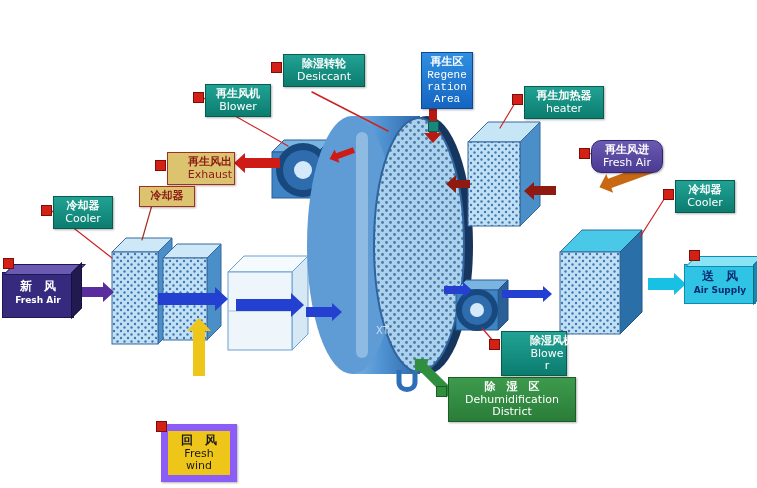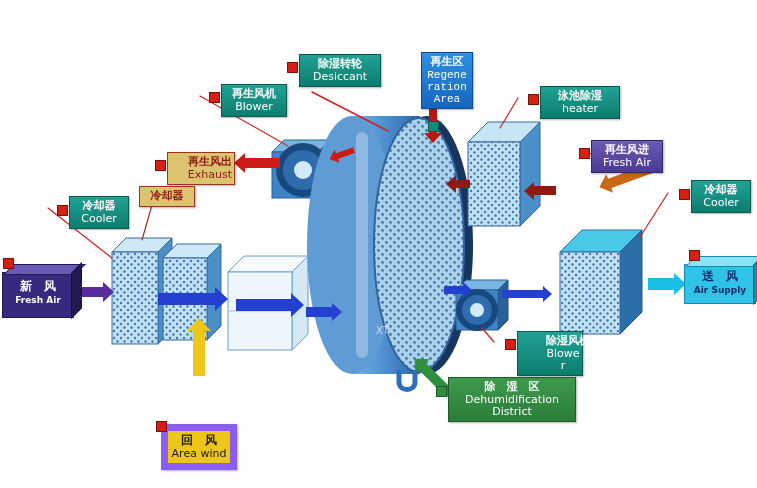--- a/index.html
+++ b/index.html
@@ -3,21 +3,21 @@
 <meta charset="utf-8">
 <style>
   html,body{margin:0;padding:0;background:#fff;}
   #stage{position:relative;width:757px;height:488px;background:#ffffff;overflow:hidden;
          font-family:"DejaVu Sans","Liberation Sans",sans-serif;}
   #scene{position:absolute;left:0;top:0;z-index:10;}
   .lbl{position:absolute;z-index:30;box-sizing:border-box;text-align:center;
        padding:3px 2px;line-height:1.15;box-shadow:1px 1px 2px rgba(0,0,0,0.3);}
   .lbl .zh{font-weight:bold;font-size:11px;white-space:pre;}
   .lbl .en{font-size:11px;line-height:1.1;word-wrap:break-word;}
-  .teal{background:linear-gradient(180deg,#21a294,#0b7d6f);color:#fff;border:1px solid #0a5a4e;margin-left:16px;}
+  .teal{background:linear-gradient(180deg,#21a294,#0b7d6f);color:#fff;border:1px solid #0a5a4e;}
   .blue{background:linear-gradient(180deg,#2f8fe2,#1565c0);color:#fff;border:1px solid #0d4a93;}
   .tan{background:#dcc370;color:#8b1a12;border:1px solid #a03020;}
   .purpleL{background:linear-gradient(180deg,#6a5ab2,#4a3a92);color:#fff;border:1px solid #32256e;}
   .greenL{background:linear-gradient(180deg,#3d9a4d,#2a7d38);color:#fff;border:1px solid #1d5c28;}
   .yellowL{background:#eec61a;color:#1a1a1a;border:7px solid #8b5cf6;margin-top:48px;}
   .pin{position:absolute;width:9px;height:9px;background:#d42015;border:1px solid #7a0f0a;z-index:31;}
   .pin.teal-pin{background:#16897c;border-color:#0a5a4e;}
   .pin.green-pin{background:#2f8f3f;border-color:#1d5c28;}
   .box3d{position:absolute;z-index:28;box-sizing:border-box;text-align:center;}
   .box3d .face-top{position:absolute;left:0;top:-9px;width:100%;height:9px;
@@ -178,31 +178,31 @@
   </div>
 
   <div class="lbl teal" style="left:205px;top:84px;width:66px;">
     <span class="pin" style="left:-13px;top:7px;"></span>
     <div class="zh">再生风机</div>
     <div class="en">Blower</div>
   </div>
 
   <div class="lbl teal" style="left:524px;top:86px;width:80px;">
     <span class="pin" style="left:-13px;top:7px;"></span>
-    <div class="zh">泳池除湿</div>
+    <div class="zh">再生加热器</div>
     <div class="en">heater</div>
   </div>
 
   <div class="lbl tan" style="left:167px;top:152px;width:68px;text-align:right;">
     <span class="pin" style="left:-13px;top:7px;"></span>
     <div class="zh">再生风出</div>
     <div class="en">Exhaust</div>
   </div>
 
-  <div class="lbl purpleL" style="left:591px;top:140px;width:72px;">
+  <div class="lbl purpleL" style="left:591px;top:140px;width:72px;border-radius:10px;">
     <span class="pin" style="left:-13px;top:7px;"></span>
     <div class="zh">再生风进</div>
     <div class="en">Fresh Air</div>
   </div>
 
   <div class="lbl teal" style="left:53px;top:196px;width:60px;">
     <span class="pin" style="left:-13px;top:8px;"></span>
     <div class="zh">冷却器</div>
     <div class="en">Cooler</div>
   </div>
@@ -225,21 +225,21 @@
 
   <div class="lbl greenL" style="left:448px;top:377px;width:128px;">
     <span class="pin green-pin" style="left:-13px;top:8px;"></span>
     <div class="zh">除　湿　区</div>
     <div class="en">Dehumidification District</div>
   </div>
 
   <div class="lbl yellowL" style="left:161px;top:376px;width:76px;">
     <span class="pin" style="left:-12px;top:-10px;"></span>
     <div class="zh" style="font-size:12px;">回　风</div>
-    <div class="en">Area wind</div>
+    <div class="en">Fresh wind</div>
   </div>
 
   <div class="box3d" id="fresh-air-box" style="left:2px;top:272px;width:72px;height:46px;">
     <span class="pin" style="left:0px;top:-15px;"></span>
     <div class="face-top"></div>
     <div class="face-side"></div>
     <div class="zh">新　风</div>
     <div class="en">Fresh Air</div>
   </div>
 

